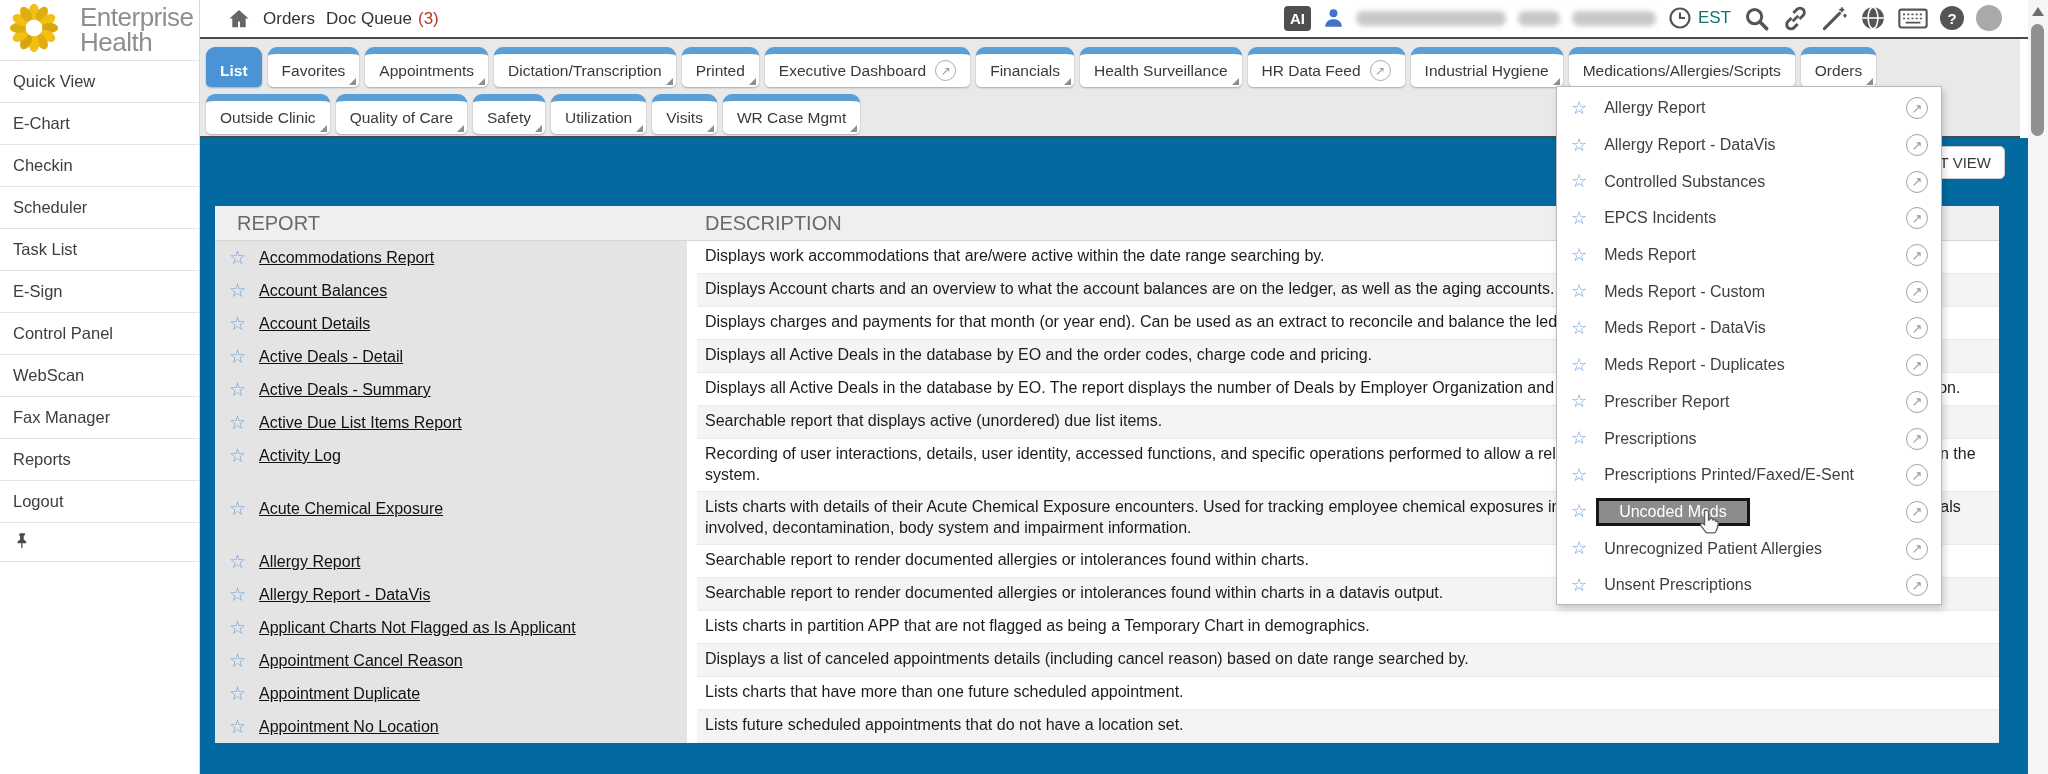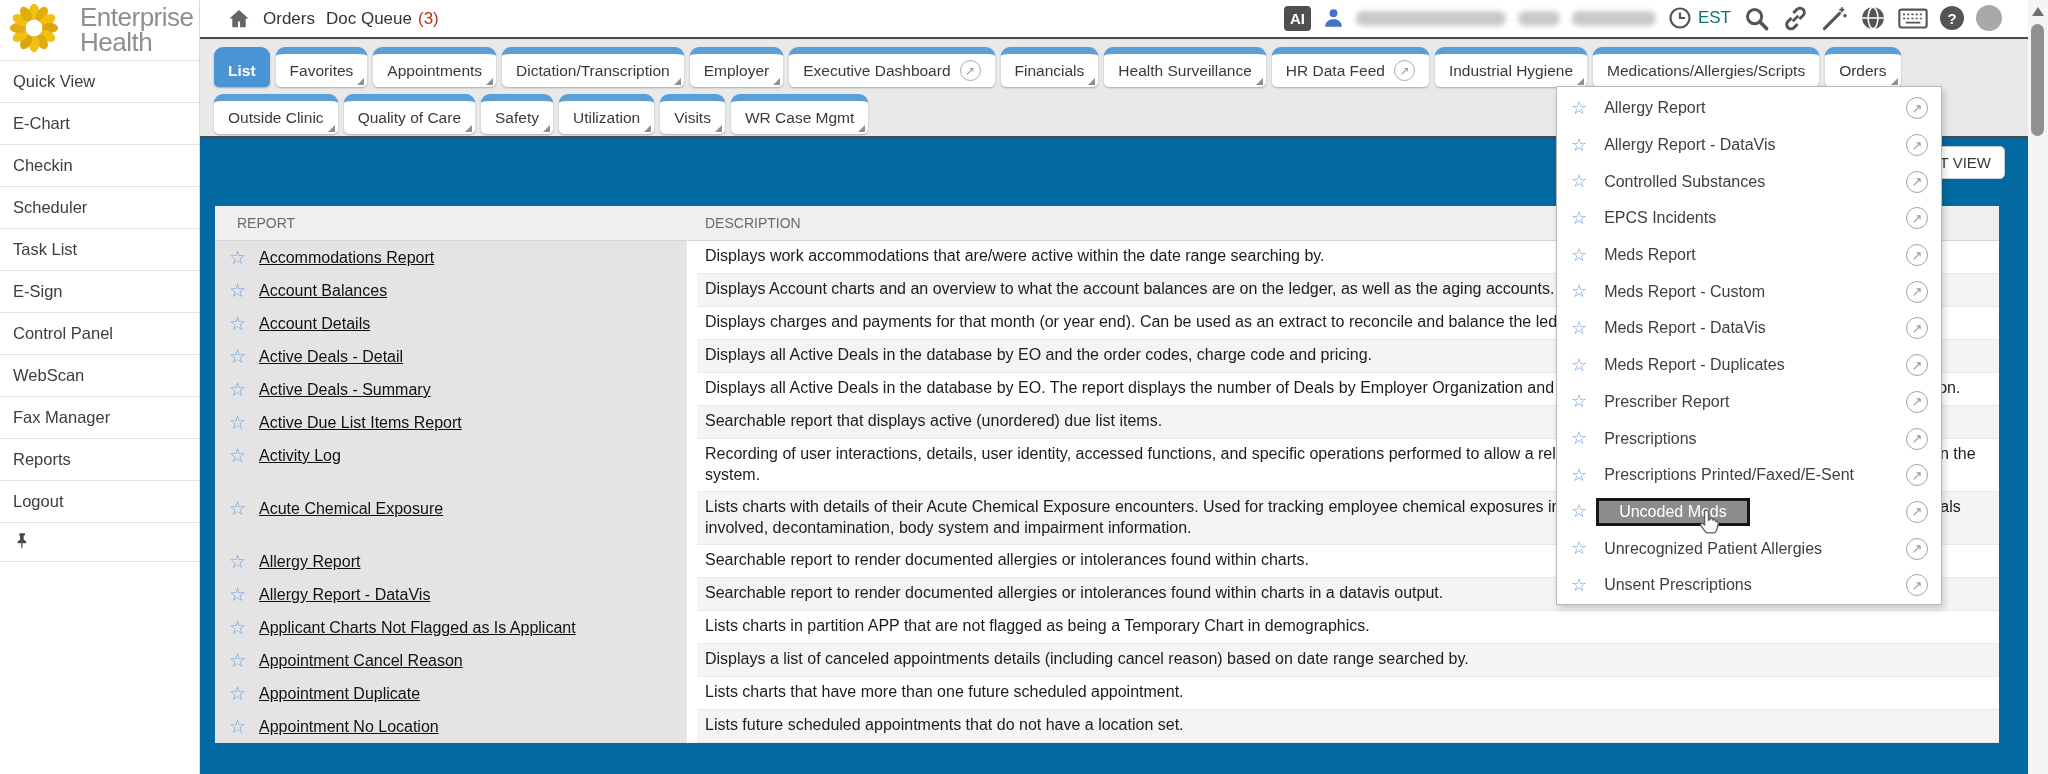--- a/index.html
+++ b/index.html
@@ -17,31 +17,31 @@
   .count{color:#b5391f;margin-left:-5px}
   .top-right{position:absolute;right:26px;top:0;height:36px;display:flex;align-items:center;gap:12px}
   .ai{width:27px;height:25px;background:#4f4f4f;color:#fff;font-weight:bold;font-size:15px;border-radius:4px;display:flex;align-items:center;justify-content:center}
   .blur-bar{background:#c9c9c9;height:15px;border-radius:7px;filter:blur(2.5px)}
   .b1{width:150px}.b2{width:42px}.b3{width:84px}
   .est{font-size:17px;color:#0f766e;margin-left:-6px}
   .help{width:24px;height:24px;border-radius:50%;background:#555;color:#fff;font-weight:bold;display:flex;align-items:center;justify-content:center;font-size:15px;cursor:pointer}
   .avatar{width:26px;height:26px;border-radius:50%;background:#a9a9a9}
   .icon-btn{display:flex;align-items:center;cursor:pointer}
   
-  .tabstrip{position:absolute;left:200px;top:39px;width:1828px;height:99px;background:#e9e9e9;border-bottom:2px solid #4a4a4a;box-sizing:border-box;padding:8px 0 16px 14px;z-index:3}
+  .tabstrip{position:absolute;left:192px;top:39px;width:1828px;height:99px;background:#e9e9e9;border-bottom:2px solid #4a4a4a;box-sizing:border-box;padding:8px 0 16px 14px;z-index:3}
   .tabrow{display:flex;gap:6px;margin-bottom:7px}
   .tab{position:relative;height:40px;background:#fff;border-top:7px solid #5c9ed6;border-radius:9px 9px 5px 5px;display:flex;align-items:center;padding:0 14px;font-size:15.5px;color:#3a3a3a;box-shadow:0 1px 2px rgba(0,0,0,.28);box-sizing:border-box;white-space:nowrap;cursor:pointer}
   .tab.active{background:#4a94d6;border-top-color:#4a94d6;color:#fff;font-weight:bold}
   .caret{position:absolute;right:3px;bottom:2px;width:0;height:0;border-bottom:7px solid #8f8f8f;border-left:7px solid transparent}
   .ext{width:21px;height:21px;border:1.5px solid #aaa;border-radius:50%;color:#999;font-size:12px;display:flex;align-items:center;justify-content:center;margin-left:9px;box-sizing:border-box}
   
   .content{position:absolute;left:200px;top:138px;width:1828px;height:636px;background:#0369a1;z-index:1}
   .view-btn{position:absolute;left:1677px;top:8px;width:128px;height:33px;background:#fff;border:1px solid #c9c9c9;border-radius:5px;display:flex;align-items:center;justify-content:flex-end;padding-right:13px;font-size:15px;color:#3a3a3a;box-sizing:border-box;cursor:pointer}
   .rtable{position:absolute;left:15px;top:68px;width:1784px}
-  .thead{display:flex;background:#efefef;border-bottom:1px solid #d6d6d6;height:34px;align-items:center;color:#6a6a6a;font-size:14px}
+  .thead{display:flex;background:#efefef;border-bottom:1px solid #d6d6d6;height:34px;align-items:center;color:#6a6a6a;font-size:20px}
   .th-report{width:472px;padding-left:22px;box-sizing:border-box}
   .th-desc{padding-left:18px}
   .trow{display:flex}
   .td-report{width:472px;background:#e4e4e4;display:flex;align-items:flex-start;gap:13px;padding:6px 0 6px 14px;box-sizing:border-box}
   .gut{width:10px;background:#fff}
   .td-desc{flex:1;background:#fff;padding:4px 0 6px 8px;font-size:16px;color:#1c1c1c;line-height:21px;box-sizing:border-box;border-bottom:1px solid #eaeaea}
   .trow.odd .td-desc{background:#f4f4f4}
   .star{color:#6f9fd8;font-size:19px;line-height:21px}
   .rlink{font-size:16px;color:#111;text-decoration:underline;line-height:21px;cursor:pointer}
   
@@ -184,21 +184,21 @@
       </div>
     <div class="tab">
         <span>Appointments</span>
         <span class="caret"></span>
       </div>
     <div class="tab">
         <span>Dictation/Transcription</span>
         <span class="caret"></span>
       </div>
     <div class="tab">
-        <span>Employer</span>
+        <span>Printed</span>
         <span class="caret"></span>
       </div>
     <div class="tab">
         <span>Executive Dashboard</span>
         <span class="ext">↗</span>
       </div>
     <div class="tab">
         <span>Financials</span>
         <span class="caret"></span>
       </div>

